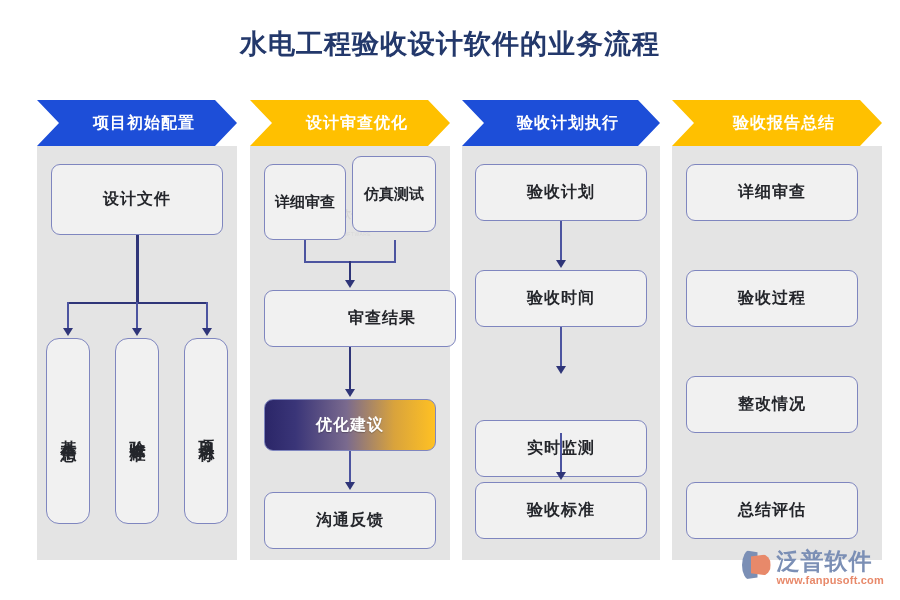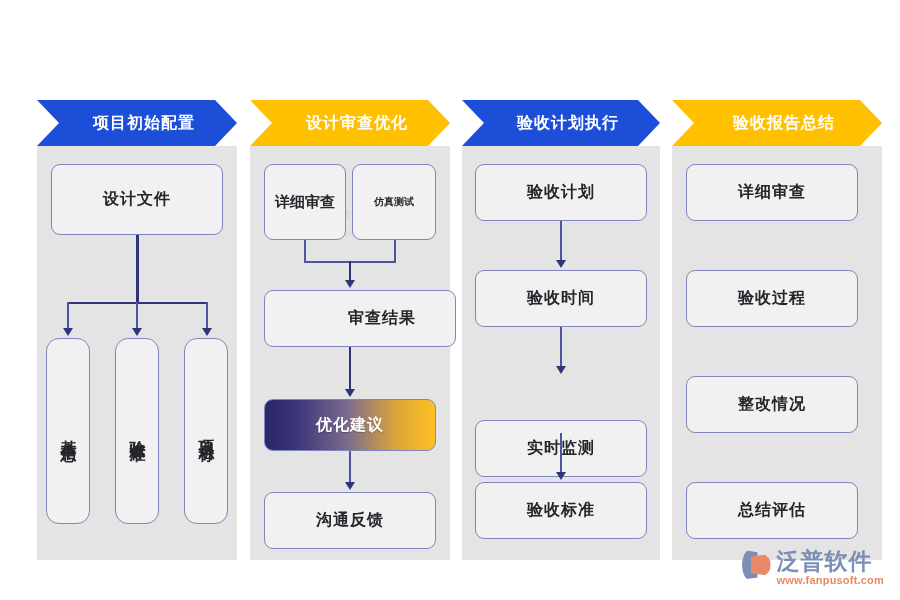--- a/index.html
+++ b/index.html
@@ -184,20 +184,21 @@
     color: #e8896a;
     letter-spacing: 0.2px;
     margin-top: 1px;
   }
 </style>
 </head>
 <body>
 
 <div id="canvas">
 
+  <div id="page-title">水电工程验收设计软件的业务流程</div>
 
   <div class="column" style="left:37px; width:200px;">
     <div class="banner navy" style="width:200px;">项目初始配置</div>
     <div class="panel" style="left:0; width:200px; height:414px;"></div>
 
     <div class="node" style="left:14px; top:64px; width:172px; height:71px;">设计文件</div>
 
     <div class="conn v" style="left:99px; top:135px; width:3px; height:68px;"></div>
     <div class="conn h" style="left:30px; top:202px; width:141px; height:2px;"></div>
     <div class="conn v thin" style="left:30px; top:202px; height:28px;"></div>
@@ -218,21 +219,21 @@
 
     <div class="watermark-faint" style="left:48px; top:104px;">
       <span class="wm-mark"></span>
       <span>
         <span class="wm-text">泛普软件</span><br>
         <span class="wm-sub">FANPU SOFTWARE</span>
       </span>
     </div>
 
     <div class="node" style="left:14px; top:64px; width:82px; height:76px; font-size:15px; letter-spacing:0;">详细审查</div>
-    <div class="node" style="left:102px; top:64px; width:84px; height:76px; font-size:10px; letter-spacing:0;">仿真测试</div>
+    <div class="node" style="left:102px; top:56px; width:84px; height:76px; font-size:15px; letter-spacing:0;">仿真测试</div>
 
     <div class="conn v thin" style="left:54px; top:140px; height:22px;"></div>
     <div class="conn v thin" style="left:144px; top:140px; height:22px;"></div>
     <div class="conn h thin" style="left:54px; top:161px; width:92px;"></div>
     <div class="conn v" style="left:99px; top:161px; height:22px;"></div>
     <div class="arrowhead" style="left:95px; top:180px;"></div>
 
     <div class="node" style="left:14px; top:190px; width:192px; height:57px;padding-left:44px;">审查结果</div>
 
     <div class="conn v" style="left:99px; top:247px; height:45px;"></div>

